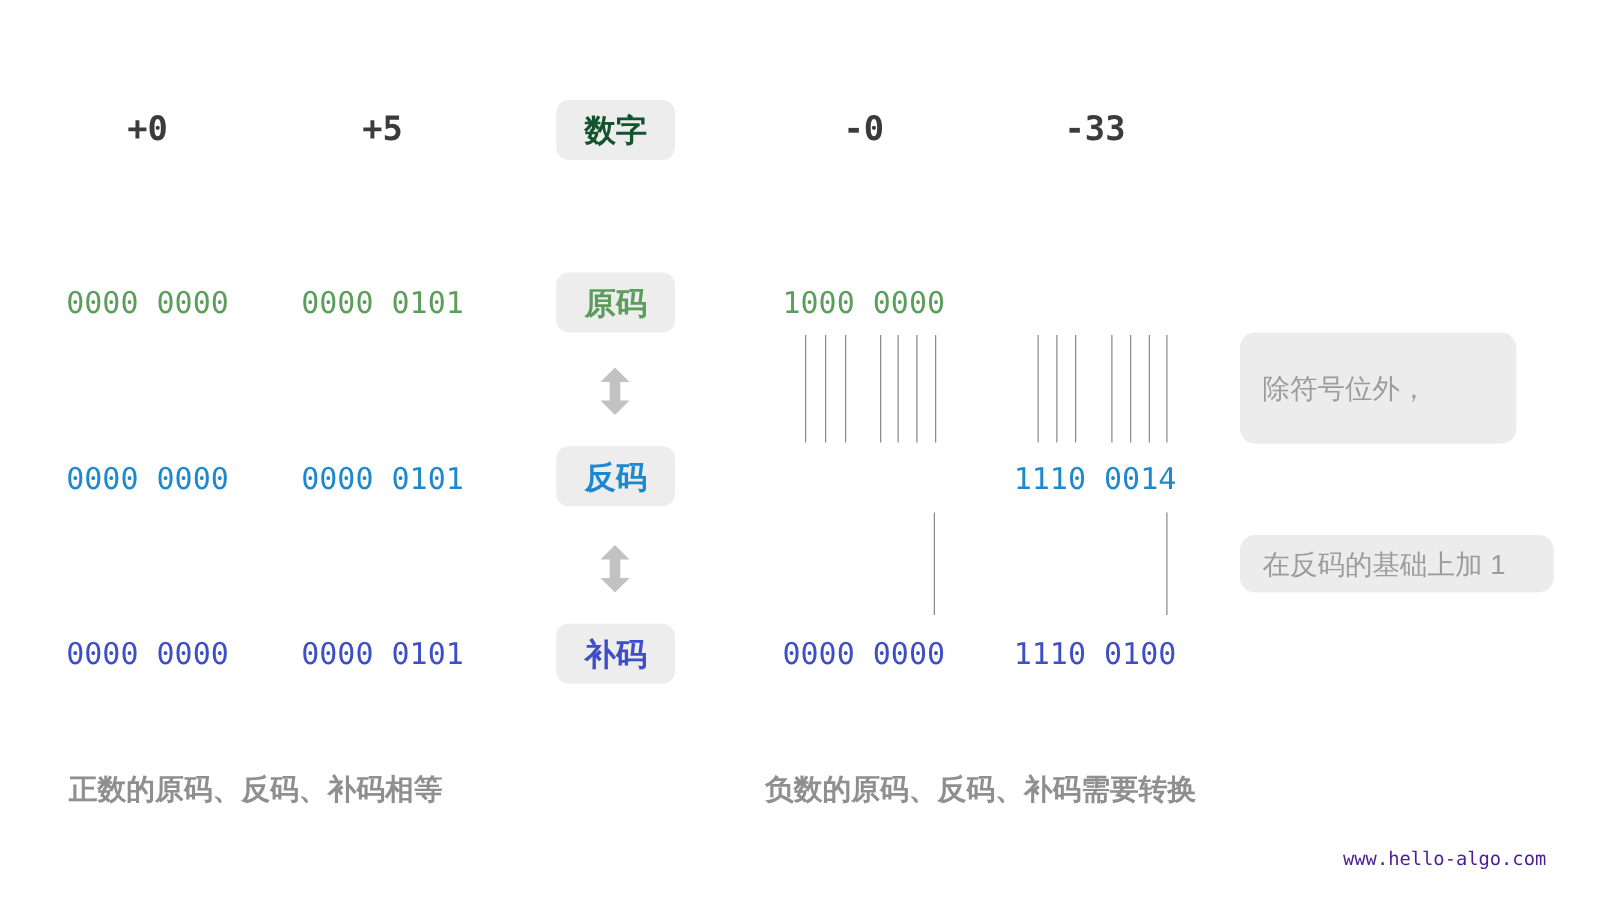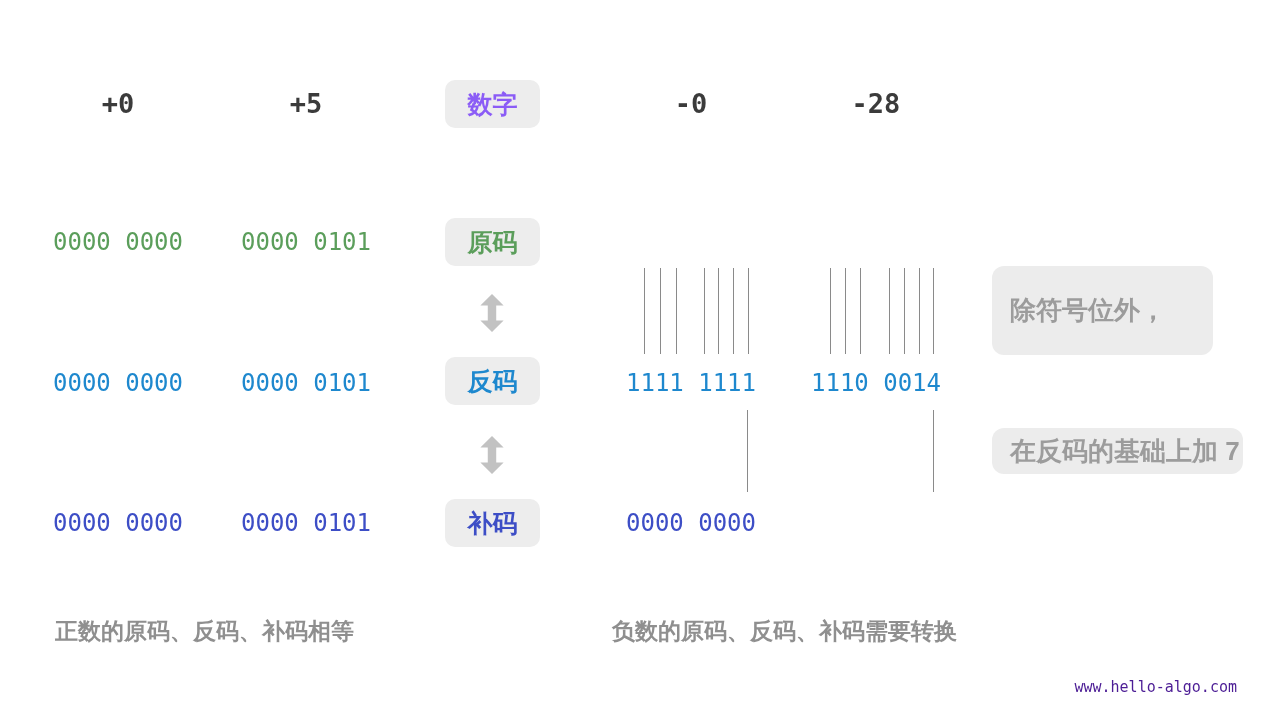--- a/index.html
+++ b/index.html
@@ -27,37 +27,37 @@
   .bin-ones { color:#1e88ce; }
   .bin-twos { color:#3d4ec6; }
 
   
   .badge {
     position:absolute; left:445px; width:95px; height:48px;
     background:#ededed; border-radius:10px;
     display:flex; align-items:center; justify-content:center;
     font-weight:bold; font-size:25px;
   }
-  .badge-num  { color:#8b5cf6;text-align:right; }
+  .badge-num  { color:#14532d;text-align:right; }
   .badge-sign { color:#5b9e5b;text-align:center; }
   .badge-ones { color:#1e88ce;align-items:center; }
   .badge-twos { color:#3d4ec6; }
 
   
   .tick {
     position:absolute; width:1px; background:#8a8a8a;
   }
 
   
   .uparrow { position:absolute; width:26px; height:38px; }
 
   
   .note {
     position:absolute; background:#ececec; border-radius:12px;
-    color:#9c9c9c; font-weight:bold; font-size:26px; line-height:33px;
+    color:#9c9c9c; font-weight:normal; font-size:22px; line-height:33px;
     display:flex; flex-direction:column; justify-content:center;
     padding:0 0 0 18px; box-sizing:border-box; white-space:pre;
   }
 
   .caption {
     position:absolute; color:#8f8f8f; font-weight:bold;
     font-size:23px; line-height:28px; white-space:pre;
   }
 
   .watermark {
@@ -70,27 +70,28 @@
 <body>
 
 <div class="canvas">
 
   <span class="hnum" style="left:118px; top:87px">+0</span>
   <span class="hnum" style="left:306px; top:87px">+5</span>
   <div class="badge badge-num" style="top:80px">
     <span>数字</span>
   </div>
   <span class="hnum" style="left:691px; top:87px">-0</span>
-  <span class="hnum" style="left:876px; top:87px">-28</span>
+  <span class="hnum" style="left:876px; top:87px">-33</span>
 
   <span class="bin bin-sign" style="left:118px; top:227px">0000 0000</span>
   <span class="bin bin-sign" style="left:306px; top:227px">0000 0101</span>
   <div class="badge badge-sign" style="top:218px">
     <span>原码</span>
   </div>
+  <span class="bin bin-sign" style="left:691px; top:227px">1000 0000</span>
 
   <div class="tick" style="left:644px; top:268px; height:86px"></div>
   <div class="tick" style="left:660px; top:268px; height:86px"></div>
   <div class="tick" style="left:676px; top:268px; height:86px"></div>
   <div class="tick" style="left:704px; top:268px; height:86px"></div>
   <div class="tick" style="left:718px; top:268px; height:86px"></div>
   <div class="tick" style="left:733px; top:268px; height:86px"></div>
   <div class="tick" style="left:748px; top:268px; height:86px"></div>
   <div class="tick" style="left:830px; top:268px; height:86px"></div>
   <div class="tick" style="left:845px; top:268px; height:86px"></div>
@@ -106,39 +107,39 @@
 
   <div class="note" style="left:992px; top:266px; width:221px; height:89px">
     <div>除符号位外，</div>
   </div>
 
   <span class="bin bin-ones" style="left:118px; top:368px">0000 0000</span>
   <span class="bin bin-ones" style="left:306px; top:368px">0000 0101</span>
   <div class="badge badge-ones" style="top:357px">
     <span>反码</span>
   </div>
-  <span class="bin bin-ones" style="left:691px; top:368px">1111 1111</span>
   <span class="bin bin-ones" style="left:876px; top:368px">1110 0014</span>
 
   <div class="tick" style="left:747px; top:410px; height:82px"></div>
   <div class="tick" style="left:933px; top:410px; height:82px"></div>
 
   <svg class="uparrow" style="left:479px; top:436px" viewBox="0 0 24 36">
     <path d="M12 0 L23 11 L16 11 L16 25 L23 25 L12 36 L1 25 L8 25 L8 11 L1 11 Z" fill="#c2c2c2"></path>
   </svg>
 
   <div class="note" style="left:992px; top:428px; width:251px; height:46px">
-    <div>在反码的基础上加 7</div>
+    <div>在反码的基础上加 1</div>
   </div>
 
   <span class="bin bin-twos" style="left:118px; top:508px">0000 0000</span>
   <span class="bin bin-twos" style="left:306px; top:508px">0000 0101</span>
   <div class="badge badge-twos" style="top:499px">
     <span>补码</span>
   </div>
   <span class="bin bin-twos" style="left:691px; top:508px">0000 0000</span>
+  <span class="bin bin-twos" style="left:876px; top:508px">1110 0100</span>
 
   <div class="caption" style="left:55px;  top:617px">正数的原码、反码、补码相等</div>
   <div class="caption" style="left:612px; top:617px">负数的原码、反码、补码需要转换</div>
 
   <div class="watermark">www.hello-algo.com</div>
 
 </div>
 
 </body></html>

